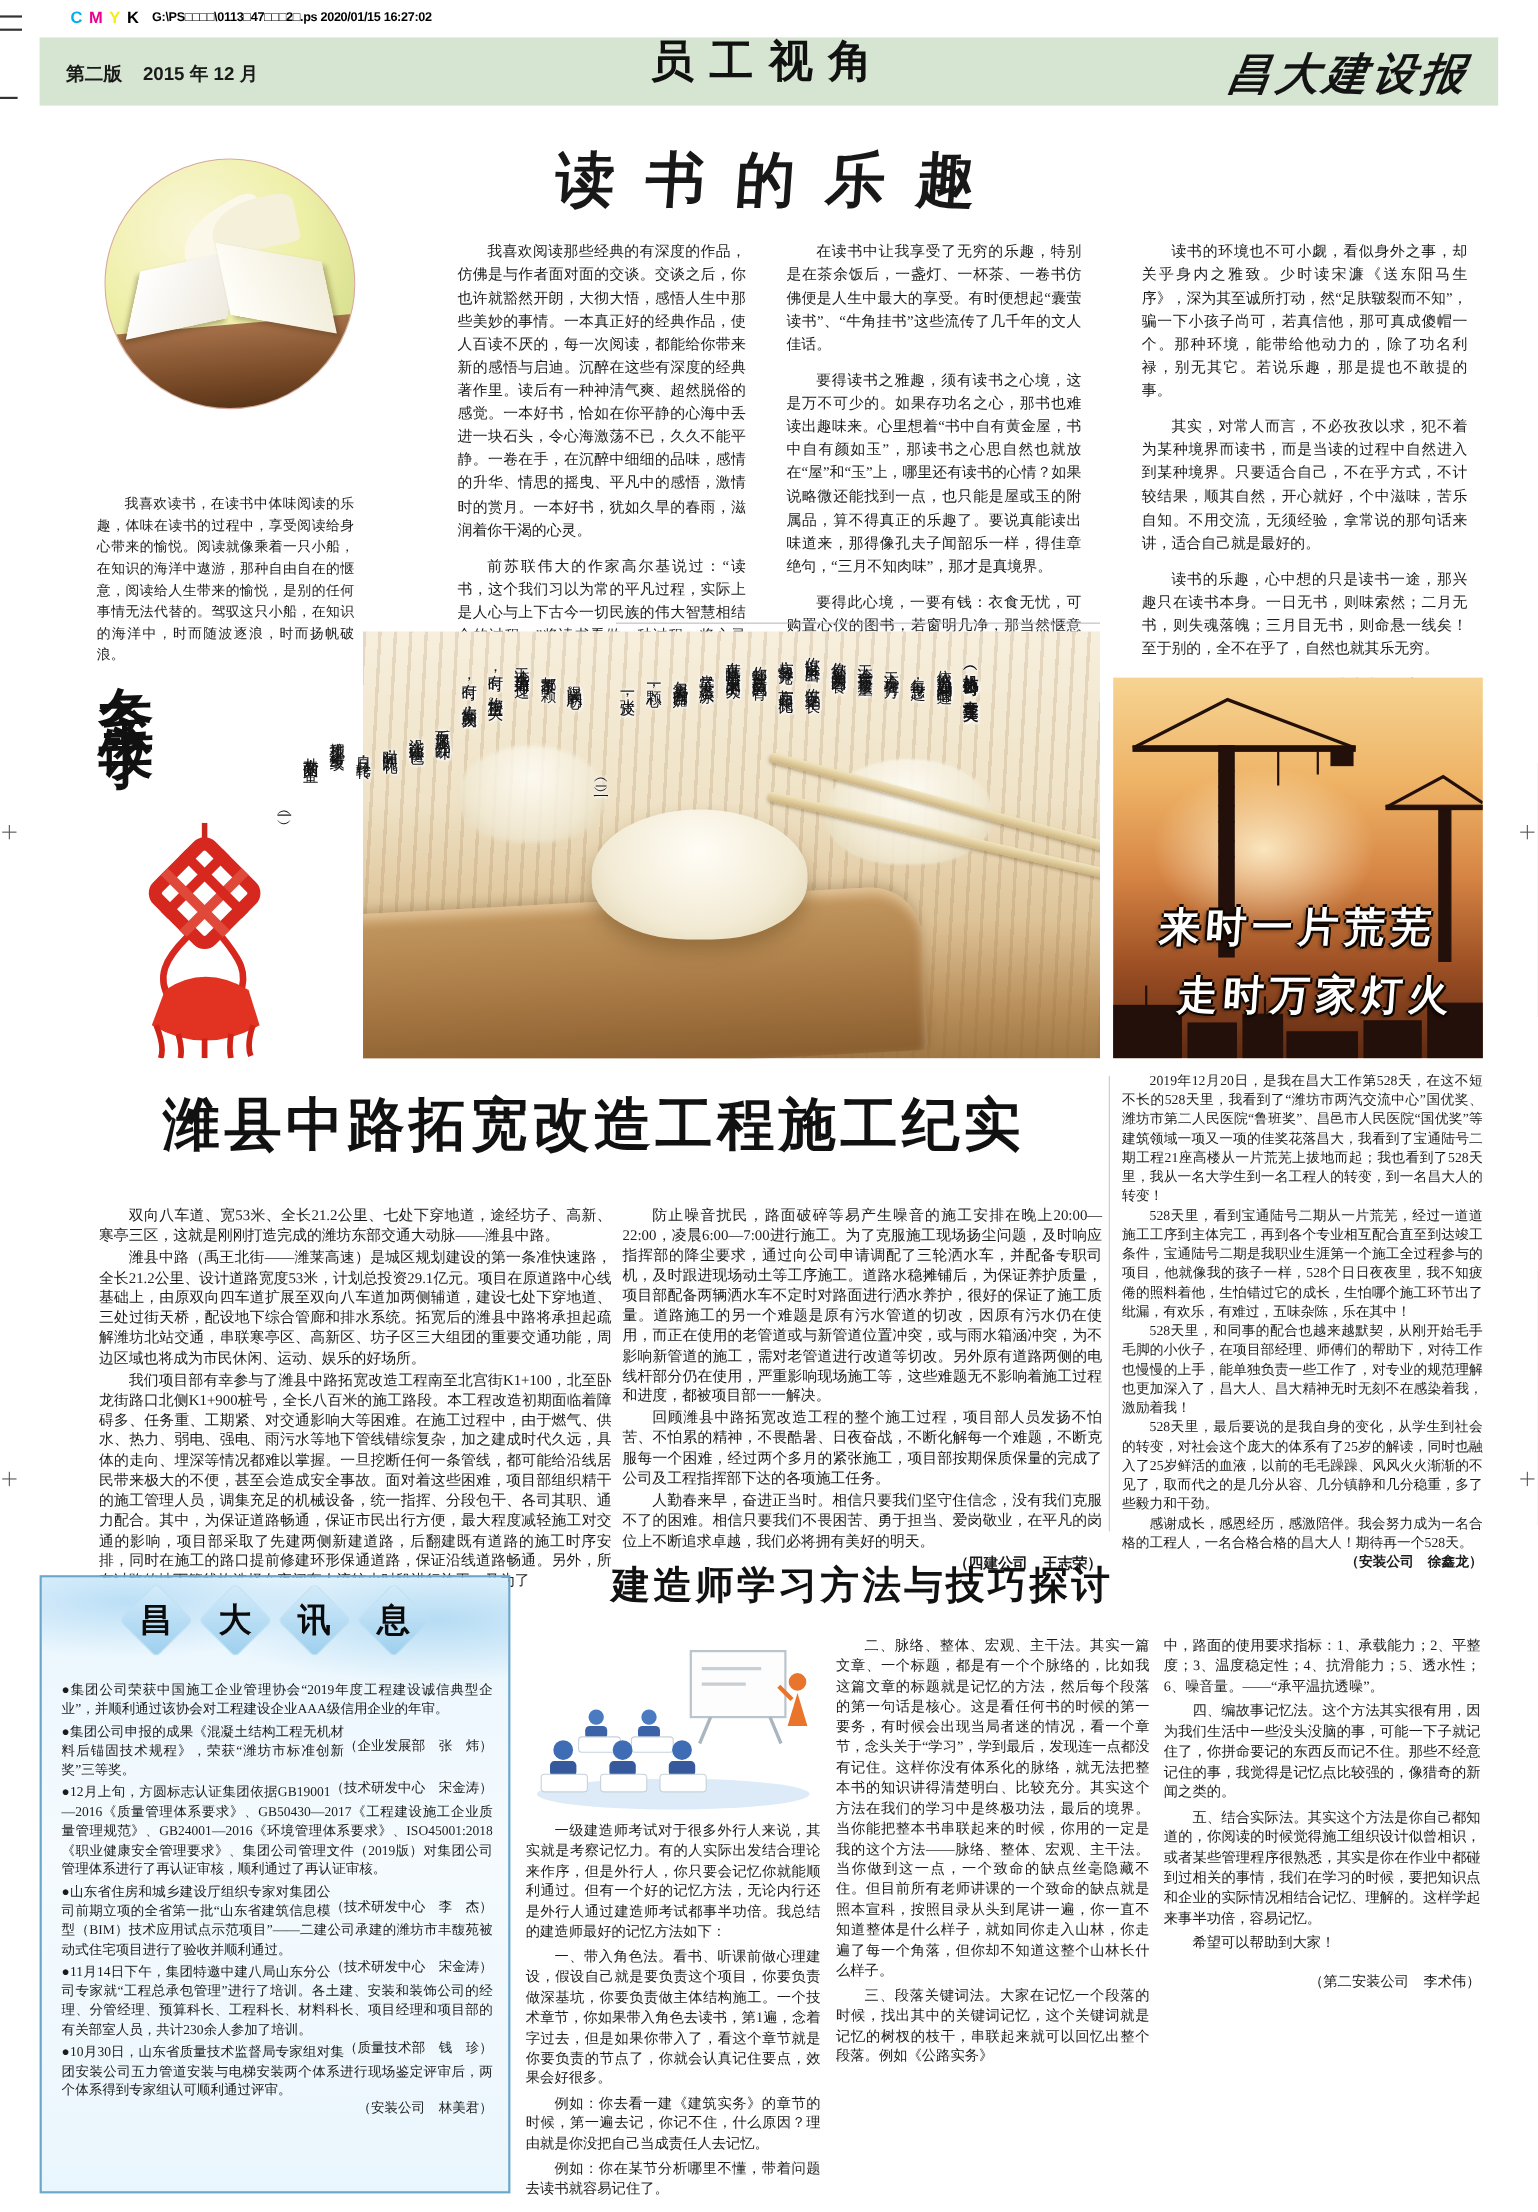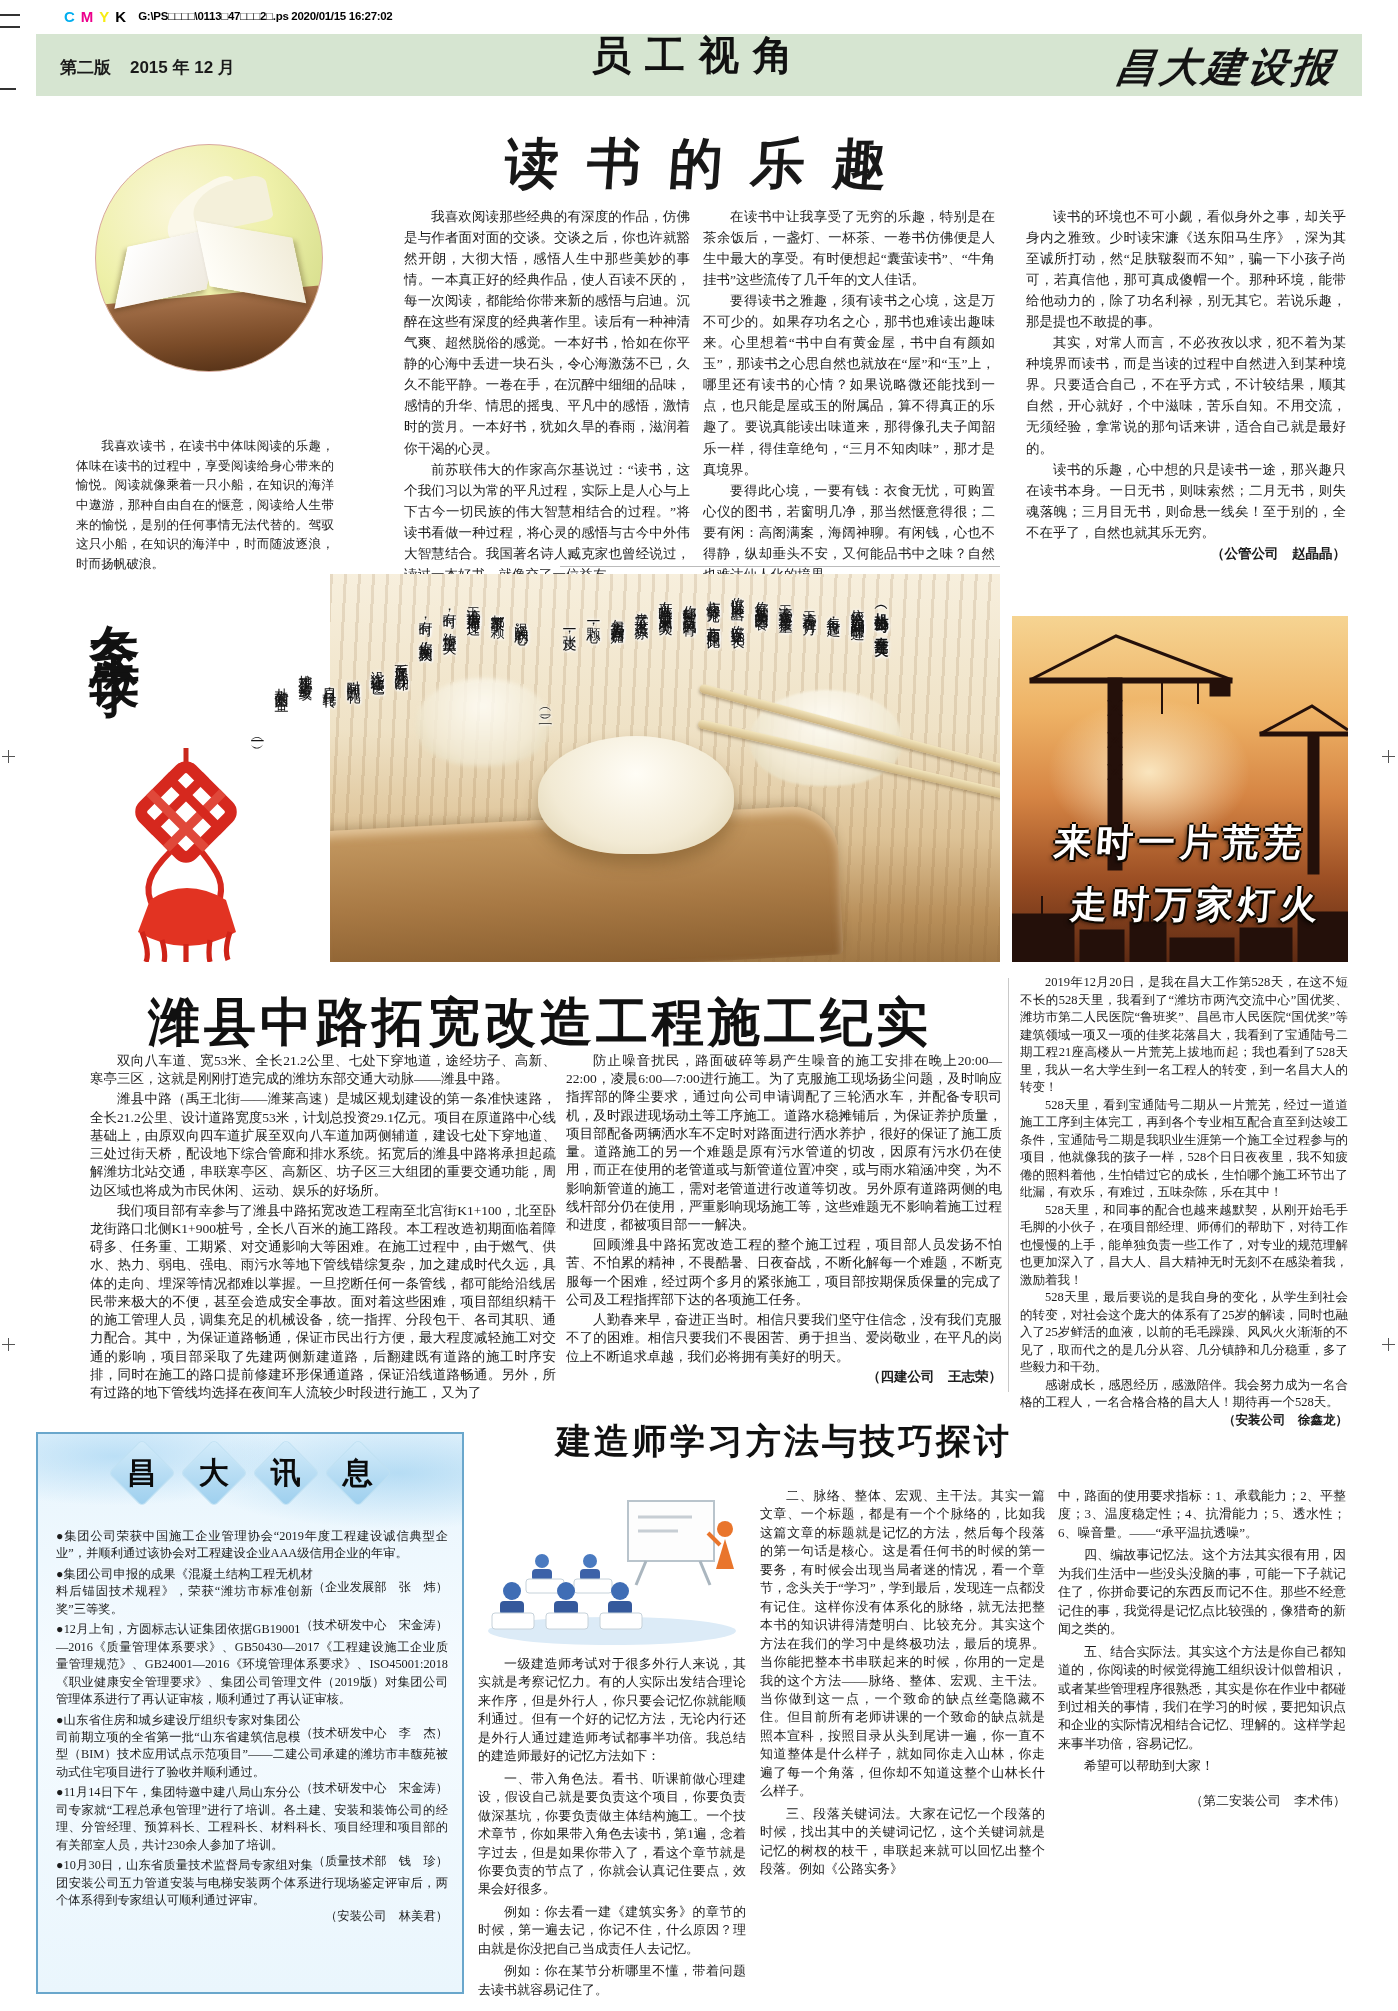--- a/index.html
+++ b/index.html
@@ -19,21 +19,21 @@
   .masthead{position:absolute;left:36px;top:34px;width:1326px;height:62px;background:#d6e5d1;}
   .edition{position:absolute;left:24px;top:22px;font-size:17px;font-weight:bold;
            font-family:"Liberation Sans","DejaVu Sans",sans-serif;color:#1a1a1a;}
   .page-title{position:absolute;left:50%;top:-6px;transform:translateX(-50%);
               font-family:"Liberation Sans","DejaVu Sans",sans-serif;
               font-size:40px;font-weight:700;letter-spacing:14px;color:#111;white-space:nowrap;text-align:right;}
   .paper-name{position:absolute;right:26px;top:6px;font-size:40px;font-weight:bold;font-style:italic;
               transform:skewX(-8deg);letter-spacing:4px;color:#141414;white-space:nowrap;}
   
   .col{position:absolute;text-align:justify;line-height:1.56;font-size:13.5px;}
-  .col p{margin:0;text-indent:2em;}
+  .col p{margin:12px;text-indent:2em;}
   .byline{text-align:right;font-weight:bold;text-indent:0;}
   
   .a1-title{position:absolute;left:430px;top:128px;width:560px;text-align:center;white-space:nowrap;
             font-size:54px;font-weight:900;letter-spacing:28px;transform:skewX(-4deg);color:#181818;}
   .book-photo{position:absolute;left:95px;top:144px;width:226px;height:226px;border-radius:50%;
               border:1px solid #d8a89e;overflow:hidden;
               background:radial-gradient(circle at 35% 28%,#faf6d8 0%,#eef0a8 45%,#d9e090 75%,#c9d584 100%);}
   .bp-table{position:absolute;bottom:-10px;left:-14px;width:260px;height:86px;
             background:linear-gradient(180deg,#a5714a 0%,#7a4b28 55%,#4f2d14 100%);transform:rotate(-5deg);}
   .bp-left{position:absolute;left:24px;top:94px;width:94px;height:58px;
@@ -71,21 +71,21 @@
   .crane-card{position:absolute;left:1012px;top:616px;width:336px;height:346px;overflow:hidden;
       background:linear-gradient(180deg,#f6d492 0%,#eeb265 28%,#d68544 52%,#9c4f24 76%,#5d2a13 100%);}
   .crane-card:before{content:"";position:absolute;left:8%;top:22%;width:220px;height:160px;
       background:radial-gradient(ellipse at center,rgba(255,244,210,.85) 0%,rgba(255,244,210,0) 65%);}
   .crane-line{position:absolute;width:100%;text-align:center;color:#fff;font-weight:900;font-size:37px;
       letter-spacing:5px;transform:skewX(-4deg);white-space:nowrap;
       text-shadow:-2px 0 #100800,2px 0 #100800,0 -2px #100800,0 2px #100800,2px 2px #100800,-2px 2px 4px rgba(0,0,0,.7);}
   
   .road-title{position:absolute;left:148px;top:988px;font-family:"Liberation Sans","DejaVu Sans",sans-serif;
       font-size:52px;font-weight:900;letter-spacing:4px;color:#111;white-space:nowrap;}
-  .road-col{font-size:13.5px;line-height:1.35;}
+  .road-col{font-size:13.5px;line-height:1.35;margin-top:44px;}
   .road-col p{margin:0 0 2px;}
   .vdiv{position:absolute;left:1008px;top:978px;width:1px;height:414px;background:#c9c9c9;}
   
   .a528{left:1020px;top:974px;width:328px;font-size:12.5px;line-height:1.4;}
   .a528 p{margin:0;}
   
   .news-box{position:absolute;left:36px;top:1432px;width:428px;height:562px;border:2px solid #6aa7cc;
       background:
         radial-gradient(ellipse 260px 70px at 18% 4%,rgba(150,205,240,.55) 0%,rgba(150,205,240,0) 70%),
         radial-gradient(ellipse 300px 80px at 85% 7%,rgba(130,195,235,.5) 0%,rgba(130,195,235,0) 70%),

